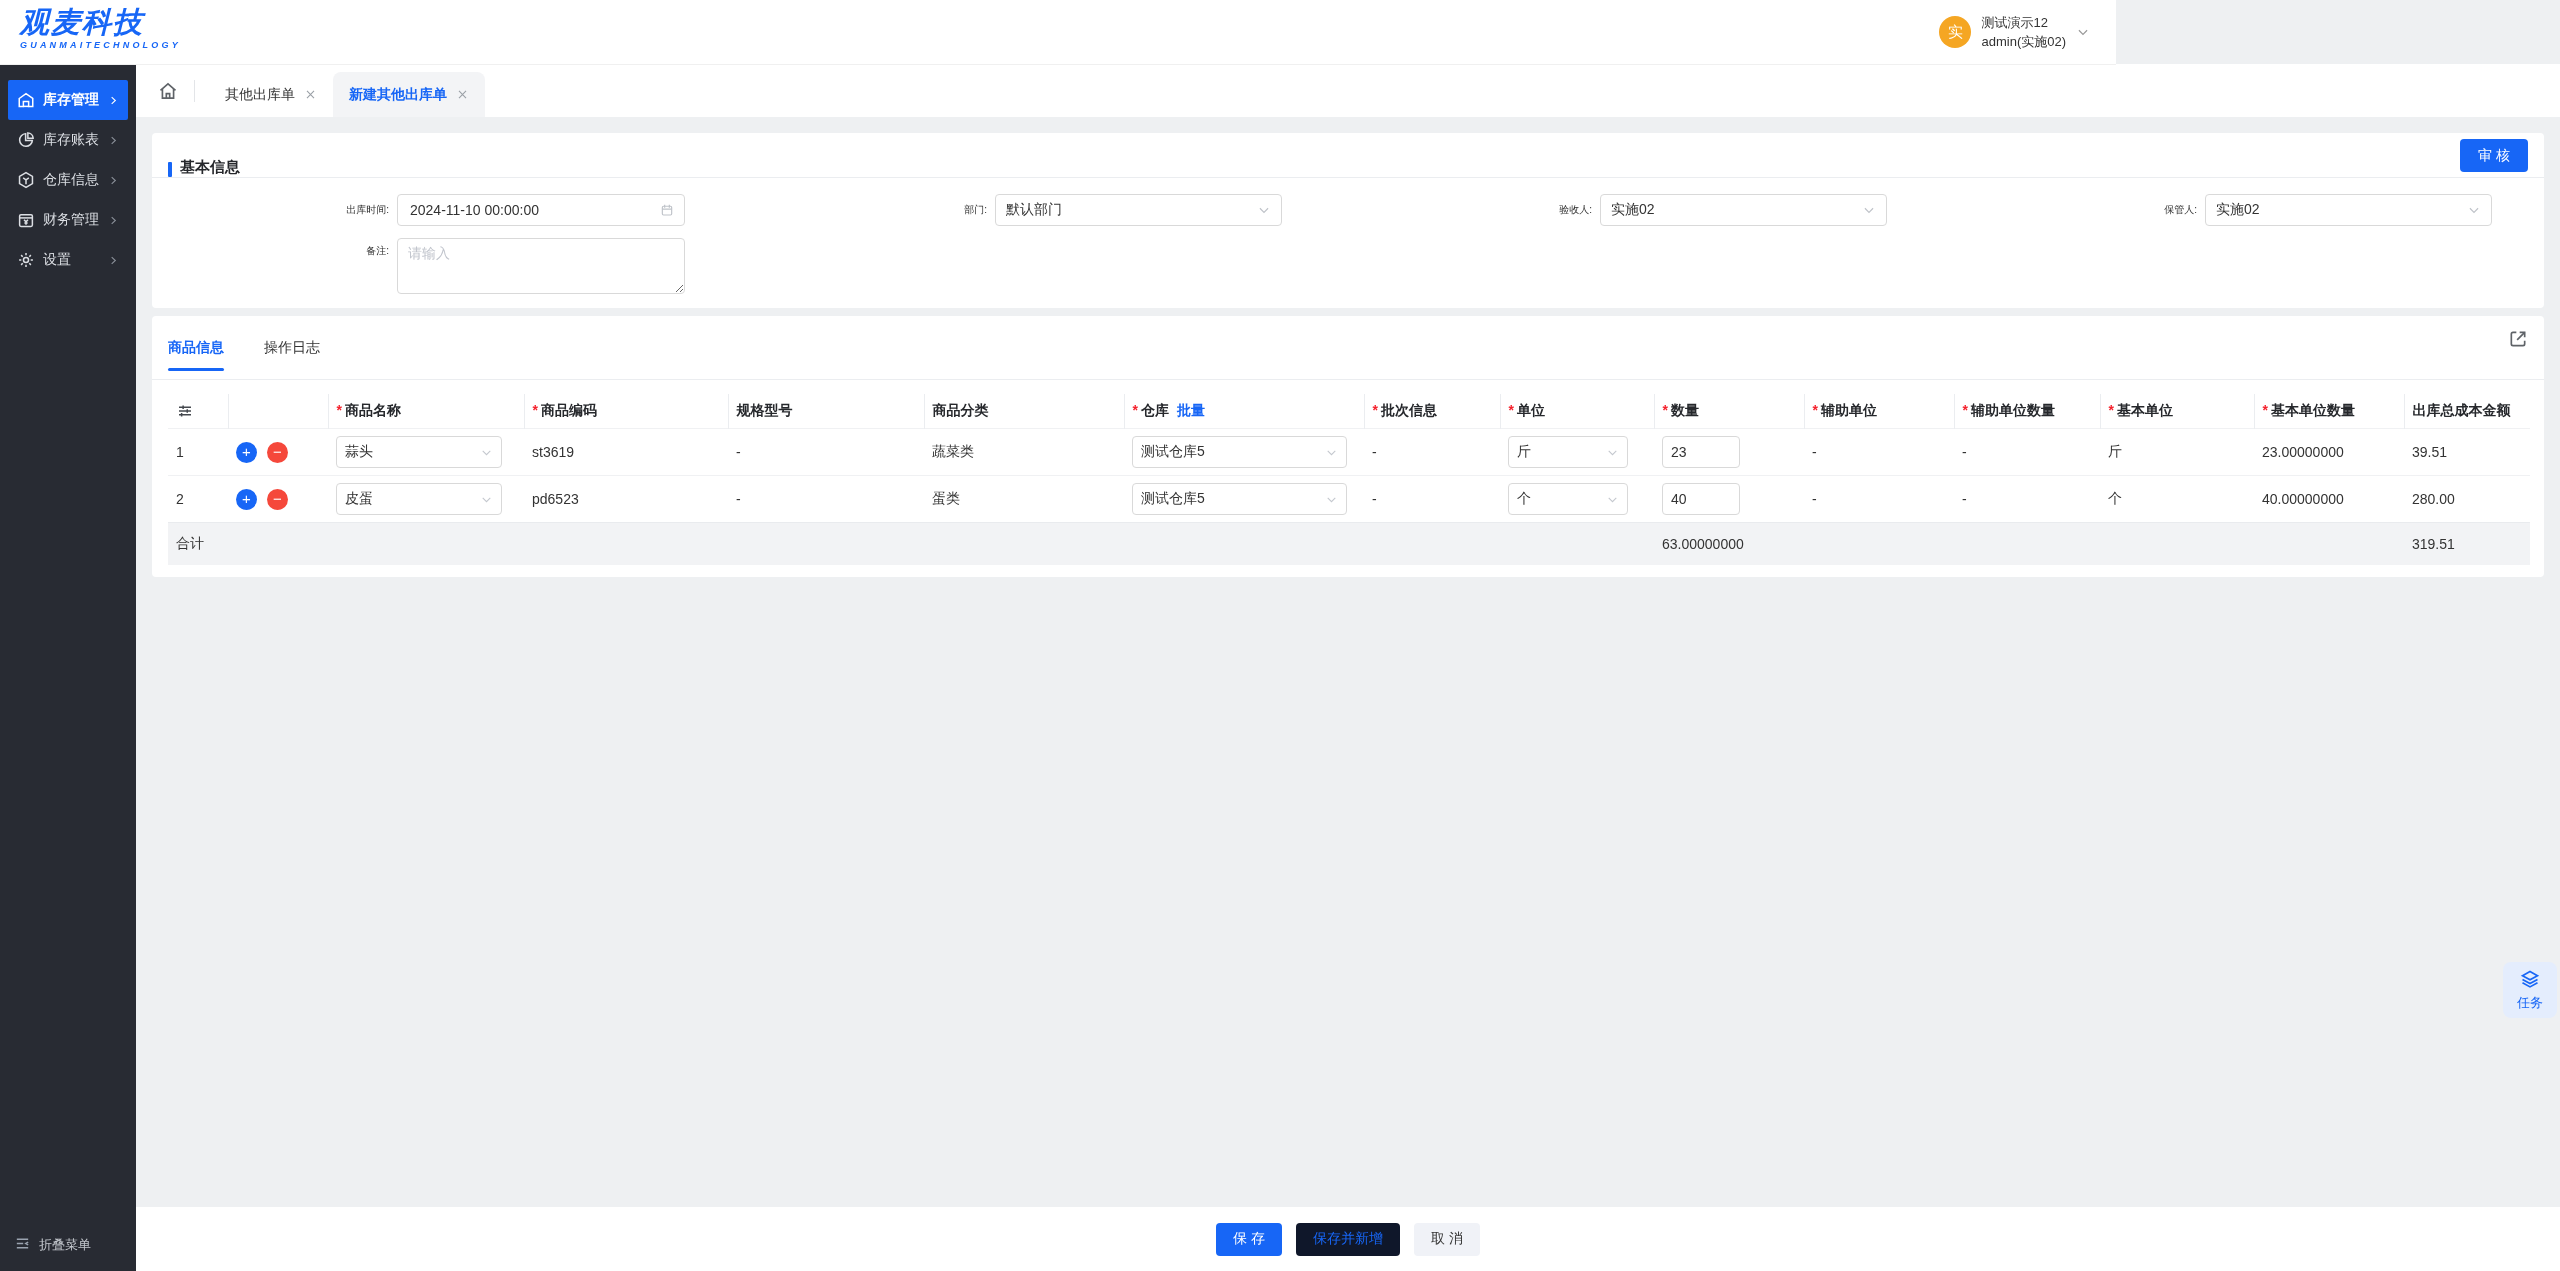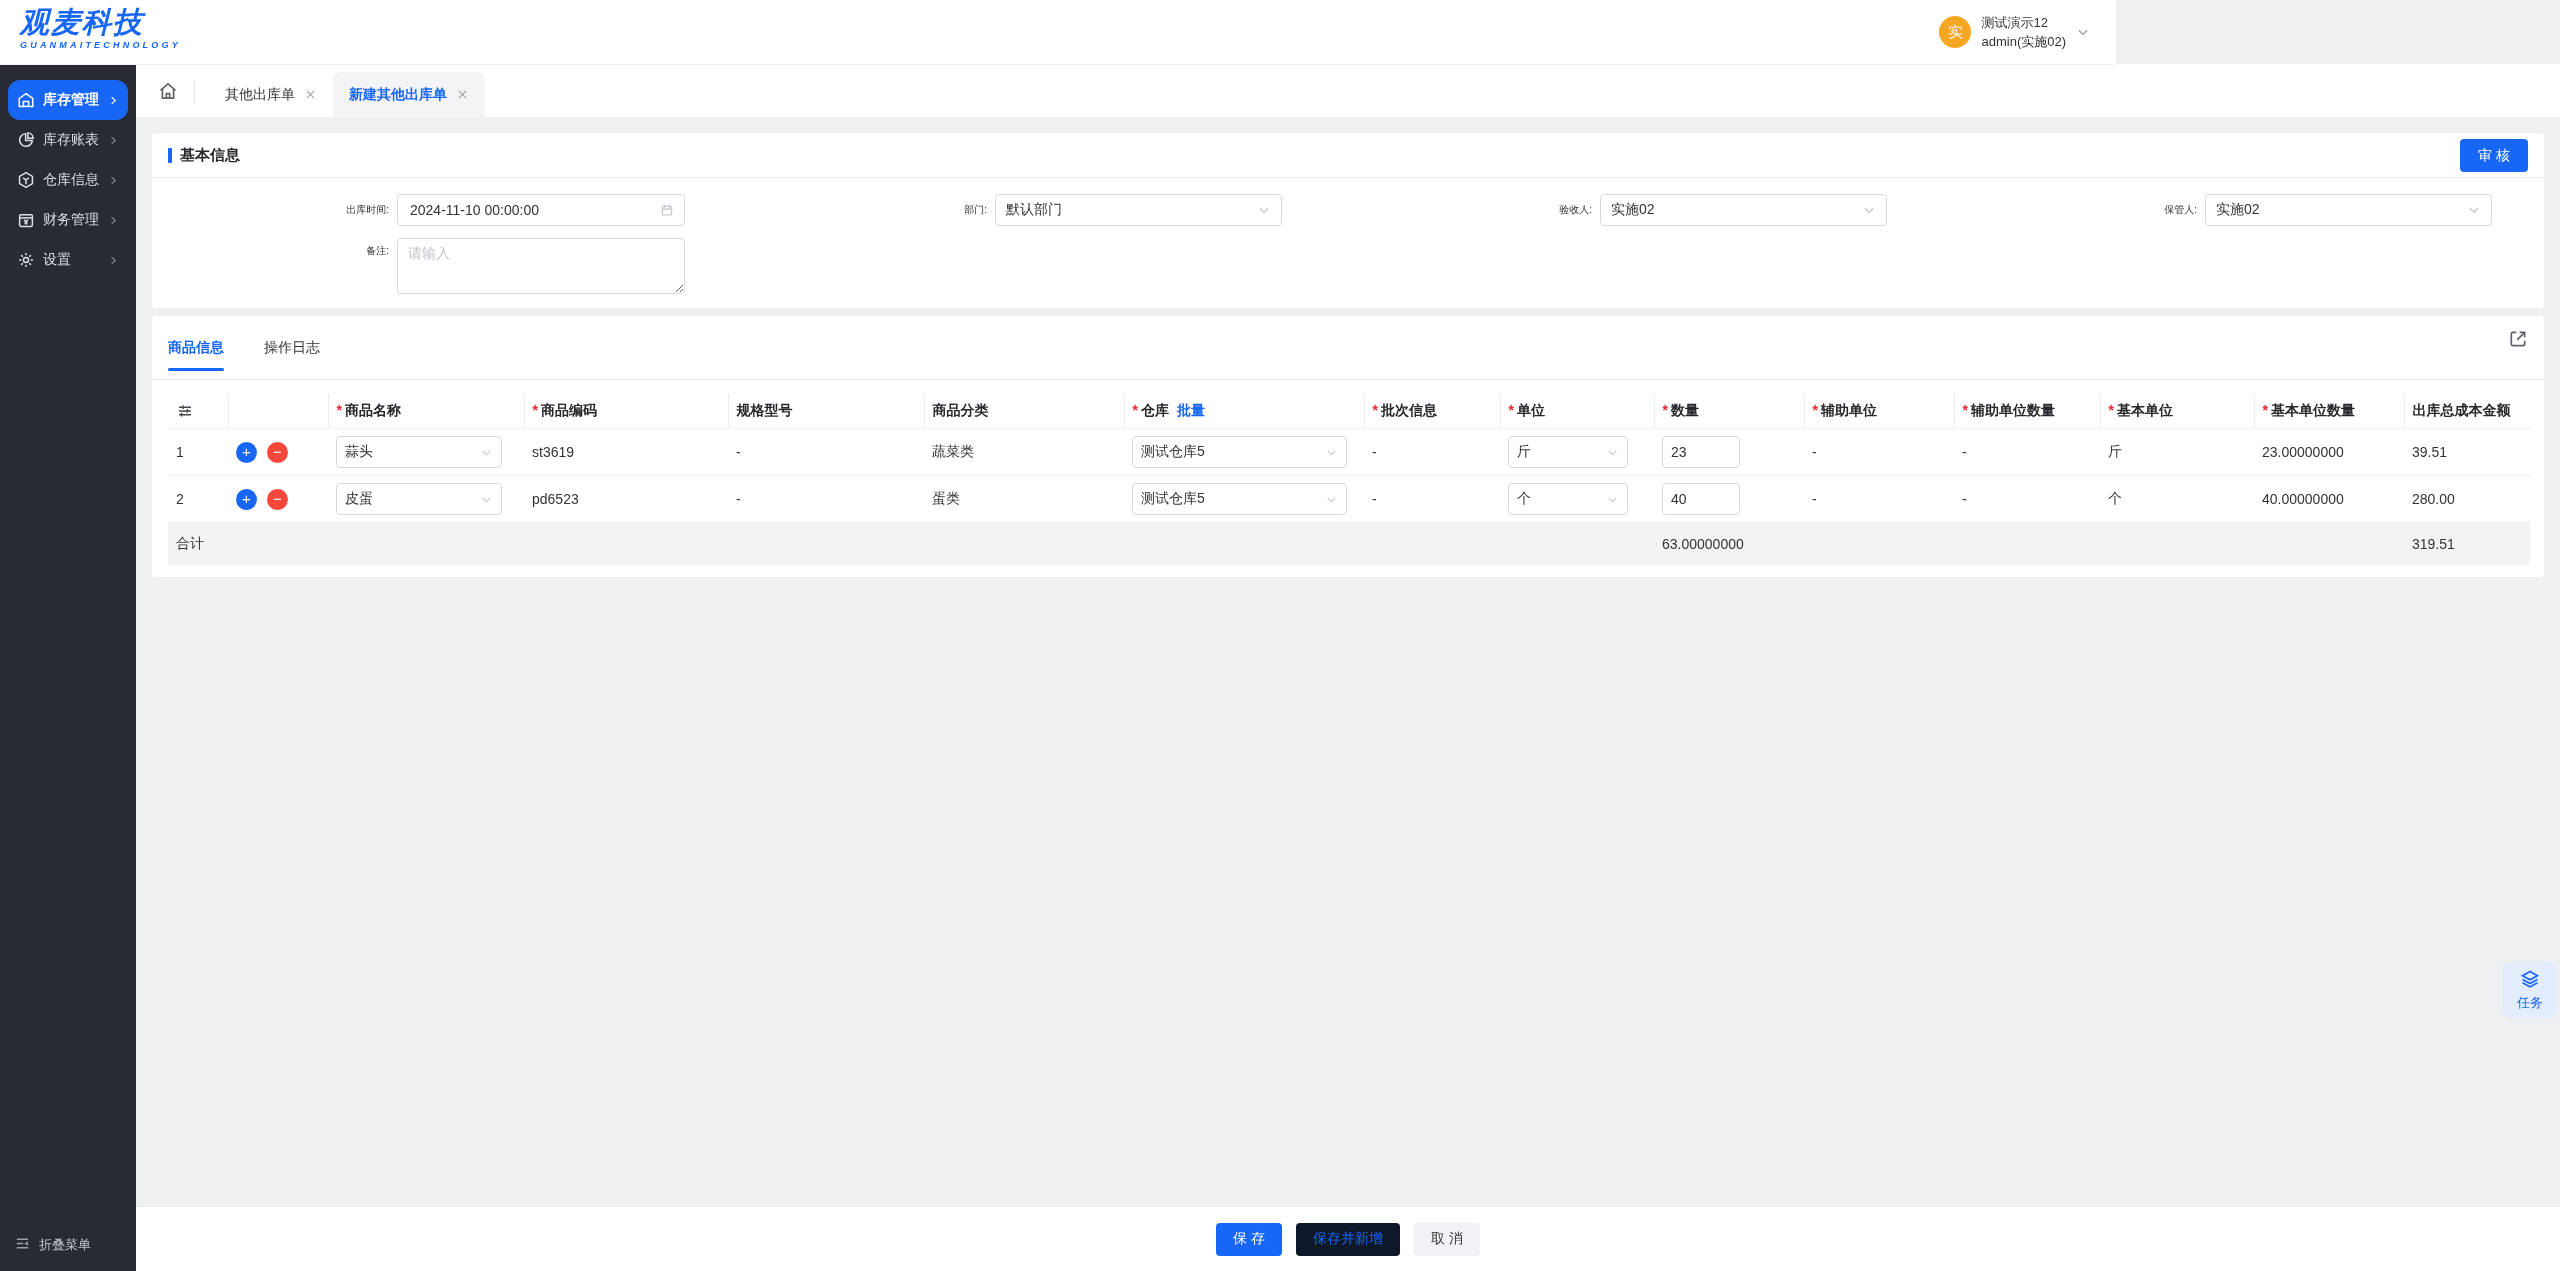--- a/index.html
+++ b/index.html
@@ -12,21 +12,21 @@
   .logo-main{font-size:29px;font-weight:bold;font-style:italic;color:#1766f6;letter-spacing:2px;}
   .logo-sub{font-size:9px;color:#1766f6;letter-spacing:3.2px;font-style:italic;margin-top:4px;font-weight:bold;}
   .user{position:absolute;right:26px;top:0;height:64px;display:flex;align-items:center;gap:10px;cursor:pointer;}
   .avatar{width:32px;height:32px;border-radius:50%;background:#f5a623;color:#fff;font-size:15px;display:flex;align-items:center;justify-content:center;}
   .user-lines{font-size:13px;color:#333;line-height:1.5;}
   .user .chev{color:#999;width:14px;height:14px;}
 
   
   .sidebar{position:absolute;left:0;top:64px;bottom:0;width:136px;background:#282b33;z-index:20;}
   .side-menu{padding-top:16px;}
-  .side-item{height:40px;margin:0 8px;border-radius:12px;display:flex;align-items:center;padding:0 9px;color:#dcdfe4;font-size:14px;cursor:pointer;}
+  .side-item{height:40px;margin:0 8px;border-radius:2px;display:flex;align-items:center;padding:0 9px;color:#dcdfe4;font-size:14px;cursor:pointer;}
   .side-item .s-icon{width:18px;height:18px;margin-right:8px;flex:none;display:flex;}
   .side-item .s-icon svg{width:18px;height:18px;}
   .side-item .s-chev{margin-left:auto;width:11px;height:11px;display:flex;color:#8a9099;}
   .side-item .s-chev svg{width:11px;height:11px;}
   .side-item.active{background:#1766f6;color:#fff;font-weight:bold;}
   .side-item.active .s-chev{color:#fff;}
   .collapse{position:absolute;left:14px;bottom:16px;display:flex;align-items:center;gap:8px;color:#c3c7cd;font-size:13px;cursor:pointer;}
   .collapse svg{width:17px;height:17px;color:#9aa3b0;}
 
   
@@ -38,21 +38,21 @@
   .tab{display:flex;align-items:center;gap:9px;font-size:14px;color:#333;padding:0 16px;height:45px;align-self:flex-end;cursor:pointer;}
   .tab .x{width:13px;height:13px;color:#9aa0a6;display:flex;}
   .tab .x svg{width:13px;height:13px;}
   .tab.active{background:#f3f4f6;border-radius:8px 8px 0 0;color:#1766f6;font-weight:bold;}
 
   .page{flex:1;background:#eef0f2;padding:16px;overflow:hidden;}
 
   
   .card{background:#fff;border-radius:4px;}
   .card1{margin-bottom:8px;position:relative;padding-bottom:14px;}
-  .card-title-row{height:44px;display:flex;align-items:center;padding:0 16px;border-bottom:1px solid #ebedf0;}
+  .card-title-row{height:44px;display:flex;align-items:flex-end;padding:0 16px;border-bottom:1px solid #ebedf0;}
   .title-bar{width:4px;height:15px;background:#1766f6;margin-right:8px;border-radius:1px;}
   .card-title{font-size:15px;font-weight:bold;color:#26282c;}
   .audit-btn{position:absolute;right:16px;top:6px;height:33px;padding:0 18px;background:#1766f6;color:#fff;border:none;border-radius:4px;font-size:14px;cursor:pointer;font-family:inherit;}
 
   .form-row{display:flex;align-items:center;margin-top:16px;}
   .form-row2{display:flex;align-items:flex-start;margin-top:12px;}
   .f-label{font-size:10px;color:#333;text-align:right;padding-right:8px;box-sizing:border-box;flex:none;}
   .w1{width:245px;} .w2{width:310px;} .w3{width:318px;} .w4{width:318px;}
   .ctrl{flex:none;height:32px;border:1px solid #d9d9d9;border-radius:4px;background:#fff;display:flex;align-items:center;padding:0 10px;box-sizing:border-box;font-size:14px;color:#333;}
   .ctrl.sel{justify-content:space-between;cursor:pointer;}

